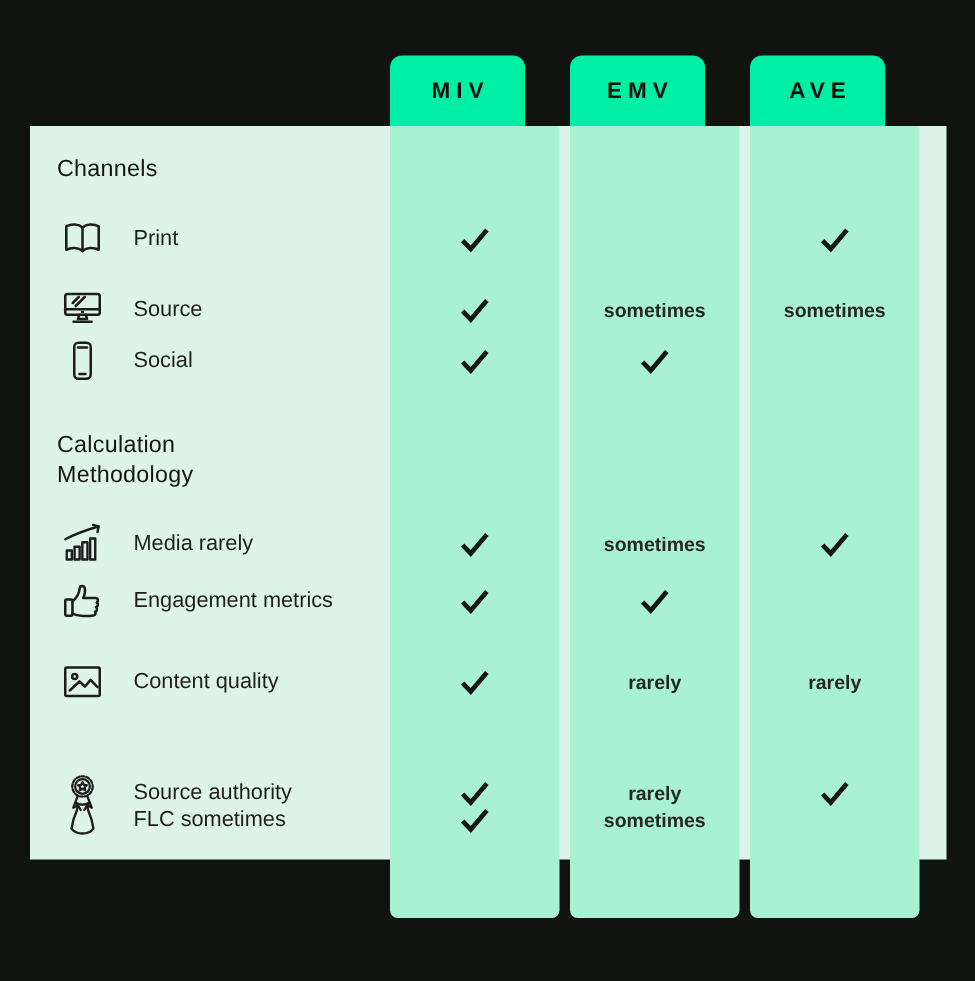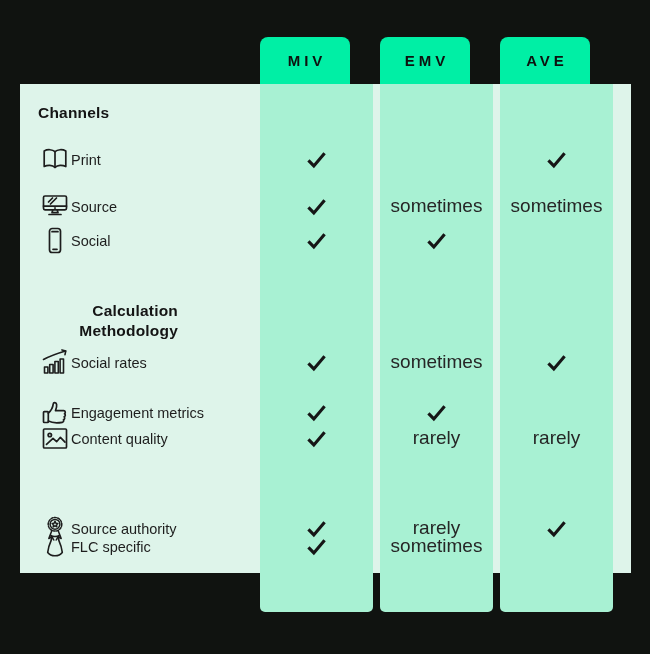--- a/index.html
+++ b/index.html
@@ -20,39 +20,39 @@
   }
   .col-header{
     position:absolute;top:37px;height:47px;width:90px;
     background:#00efa5;border-radius:8px 8px 0 0;
     display:flex;align-items:center;justify-content:center;
     font-weight:bold;font-size:15px;letter-spacing:4px;text-indent:4px;
     color:#0d120f;z-index:2;
   }
   .cm{left:260px}.ce{left:380px}.ca{left:500px}
   .sec-title{
-    position:absolute;left:38px;font-weight:bold;font-size:15.5px;
-    color:#141414;z-index:3;letter-spacing:.2px;text-align:right;
+    position:absolute;left:38px;font-weight:normal;font-size:15.5px;
+    color:#141414;z-index:3;letter-spacing:.2px;
   }
   .t-channels{top:104px}
-  .t-calc{top:301px;width:140px;line-height:20px}
+  .t-calc{top:287px;width:140px;line-height:20px}
   .rowlabel{
     position:absolute;left:38px;transform:translateY(-50%);
-    display:flex;align-items:center;z-index:3;
+    display:flex;align-items:center;gap:18px;z-index:3;
   }
   .icn{width:33px;height:33px;display:flex;align-items:center;justify-content:center;flex:0 0 auto;}
   .icn svg{display:block}
   .lbl{font-size:14.5px;color:#1e1e1e;white-space:nowrap;}
   .cell{
     position:absolute;width:113px;height:30px;transform:translateY(-50%);
     display:flex;align-items:center;justify-content:center;
-    font-size:19px;color:#262626;z-index:3;
+    font-size:13px;color:#262626;z-index:3;font-weight:bold;
   }
   .r0{top:159px}.r1{top:206px}.r2{top:240px}
-  .r3{top:362px}.r4{top:412px}.r5{top:438px}.r6{top:528px}.r7{top:546px}
+  .r3{top:362px}.r4{top:400px}.r5{top:454px}.r6{top:528px}.r7{top:546px}
 </style>
 </head>
 <body>
 
 <div>
 
   <div class="col-header cm">
     <span>MIV</span>
   </div>
   <div class="col-header ce">
@@ -110,21 +110,21 @@
     <span class="icn">
       <svg width="32" height="32" viewBox="0 0 32 32" fill="none" stroke="#1d1d1d" stroke-width="1.6" stroke-linecap="round" stroke-linejoin="round">
         <rect x="5.5" y="20.5" width="3.4" height="6"></rect>
         <rect x="10.7" y="18" width="3.4" height="8.5"></rect>
         <rect x="15.9" y="15" width="3.4" height="11.5"></rect>
         <rect x="21.1" y="12.5" width="3.4" height="14"></rect>
         <path d="M4.5 13 C11 9.5 18 7 26.5 4.5"></path>
         <path d="M23 3.4 L26.8 4.4 L26 8.2"></path>
       </svg>
     </span>
-    <span class="lbl">Social rates</span>
+    <span class="lbl">Media rarely</span>
   </div>
 
   <div class="rowlabel r4">
     <span class="icn">
       <svg width="32" height="32" viewBox="0 0 32 32" fill="none" stroke="#1d1d1d" stroke-width="1.7" stroke-linecap="round" stroke-linejoin="round">
         <rect x="4.5" y="15.2" width="4.8" height="10.8" rx="0.8"></rect>
         <path d="M9.3 16.6 C12 14.2 13.8 11.2 14.2 7.6 C14.4 5.6 17.2 5.7 17.6 8 C17.9 9.9 17.4 12.1 16.5 14.2 L24.7 14.2 C26.4 14.2 26.9 16.3 25.5 17.2 C26.7 17.9 26.5 19.8 25.1 20.3 C26.1 21.1 25.7 22.9 24.4 23.3 C25.1 24.1 24.6 25.6 23.3 25.8 C19.6 26.4 13 26.4 9.3 24.6"></path>
       </svg>
     </span>
     <span class="lbl">Engagement metrics</span>
@@ -153,21 +153,21 @@
     </span>
     <span class="lbl">Source authority</span>
   </div>
 
   <div class="rowlabel r7">
     <span class="icn">
       <svg width="32" height="32" viewBox="0 0 32 32" fill="none" stroke="#1d1d1d" stroke-width="1.6" stroke-linecap="round" stroke-linejoin="round">
         <path d="M11.8 4.8 C12.9 6.6 12.9 8.4 11.9 10.6 C10.2 14.2 9.3 17.6 8.7 21.9 C12 26.3 20 26.3 23.3 21.9 C22.7 17.6 21.8 14.2 20.1 10.6 C19.1 8.4 19.1 6.6 20.2 4.8 C18.4 6.4 13.6 6.4 11.8 4.8 Z"></path>
       </svg>
     </span>
-    <span class="lbl">FLC specific</span>
+    <span class="lbl">FLC sometimes</span>
   </div>
 
   <div class="cell cm r0">
       <svg width="23" height="19" viewBox="0 0 24 20">
     <path d="M3.5 11 L9.2 16.8 L20.5 3.5" fill="none" stroke="#161616" stroke-width="3.3" stroke-linecap="butt" stroke-linejoin="miter"></path>
   </svg>
     </div>
   <div class="cell ce r0"></div>
   <div class="cell ca r0">
       <svg width="23" height="19" viewBox="0 0 24 20">

